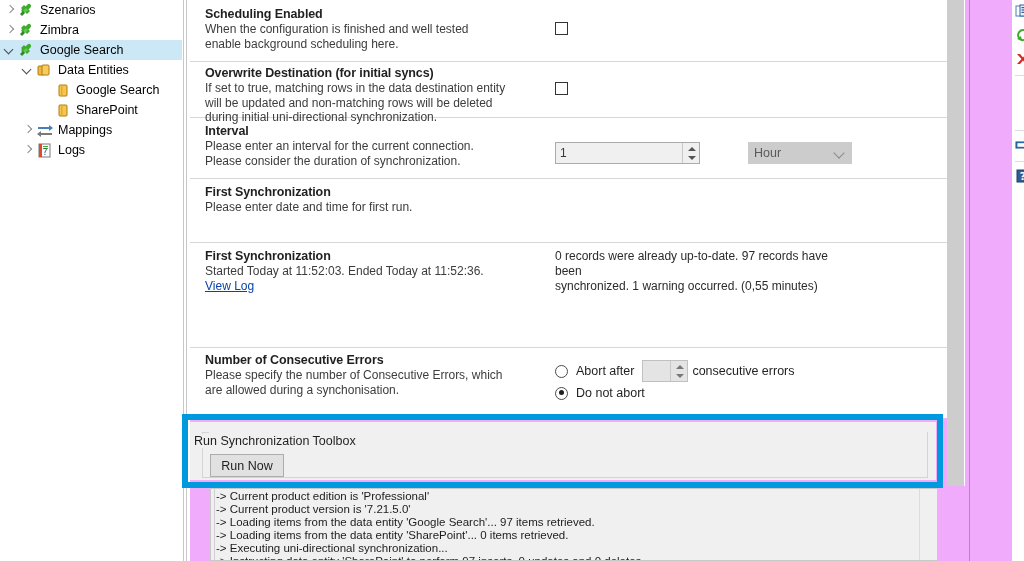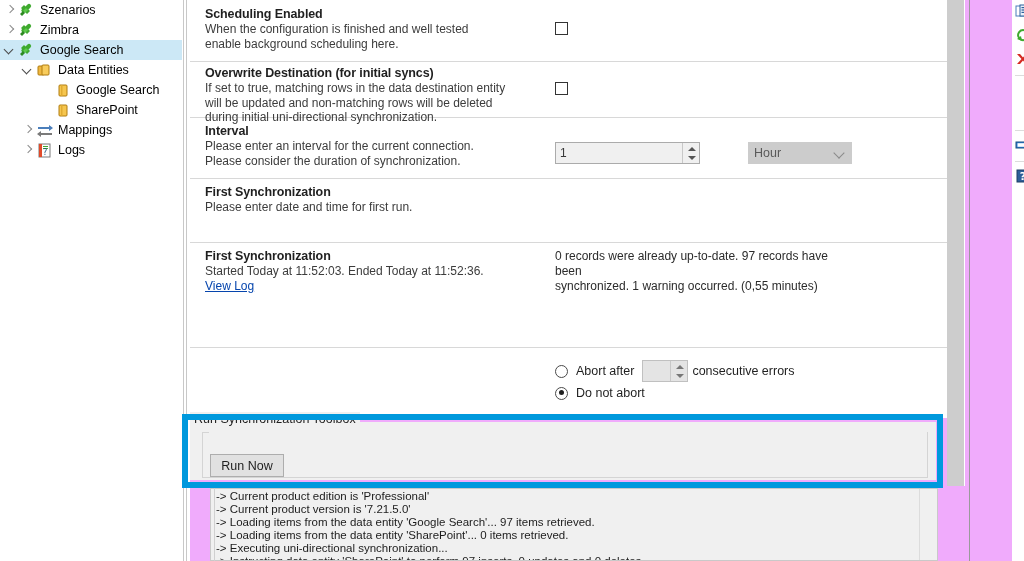--- a/index.html
+++ b/index.html
@@ -290,21 +290,21 @@
     border-top: none;
   }
   #toolbox-group::before {
     content: "";
     position: absolute;
     left: 0; top: 0; width: 6px; height: 1px;
     background: #d4d4d4;
   }
   #toolbox-legend {
     position: absolute;
-    left: 190px; top: 412px;
+    left: 190px; top: 434px;
     font-size: 12.5px;
     color: #1f1f1f;
     background: #f0f0f0;
     padding: 0 4px;
     z-index: 3;
   }
   #run-now-btn {
     position: absolute;
     left: 210px; top: 454px;
     width: 74px; height: 23px;
@@ -555,20 +555,25 @@
         <div class="s-desc">Started  Today at 11:52:03. Ended Today at 11:52:36.</div>
         <div class="s-link">View Log</div>
       </div>
       <div class="setting-right" style="top:6px;">
         <div class="result-text">0 records were already up-to-date. 97 records have been</div>
         <div class="result-text">synchronized. 1 warning occurred. (0,55 minutes)</div>
       </div>
     </div>
 
     <div class="setting-row" style="height:60px; border-bottom:none;">
+      <div class="setting-left" style="top:5px;">
+        <div class="s-title">Number of Consecutive Errors</div>
+        <div class="s-desc">Please specify the number of Consecutive Errors, which</div>
+        <div class="s-desc">are allowed during a synchonisation.</div>
+      </div>
       <div class="setting-right" style="top:8px;">
         <div class="radio-line" style="margin-top:4px;">
           <span class="radio"></span>
           <span>Abort after</span>
           <span class="spinner disabled" style="width:46px; margin:0 4px 0 8px;">
             <span class="sp-val"></span>
             <span class="sp-btns">
               <span class="sp-up"></span>
               <span class="sp-dn"></span>
             </span>

